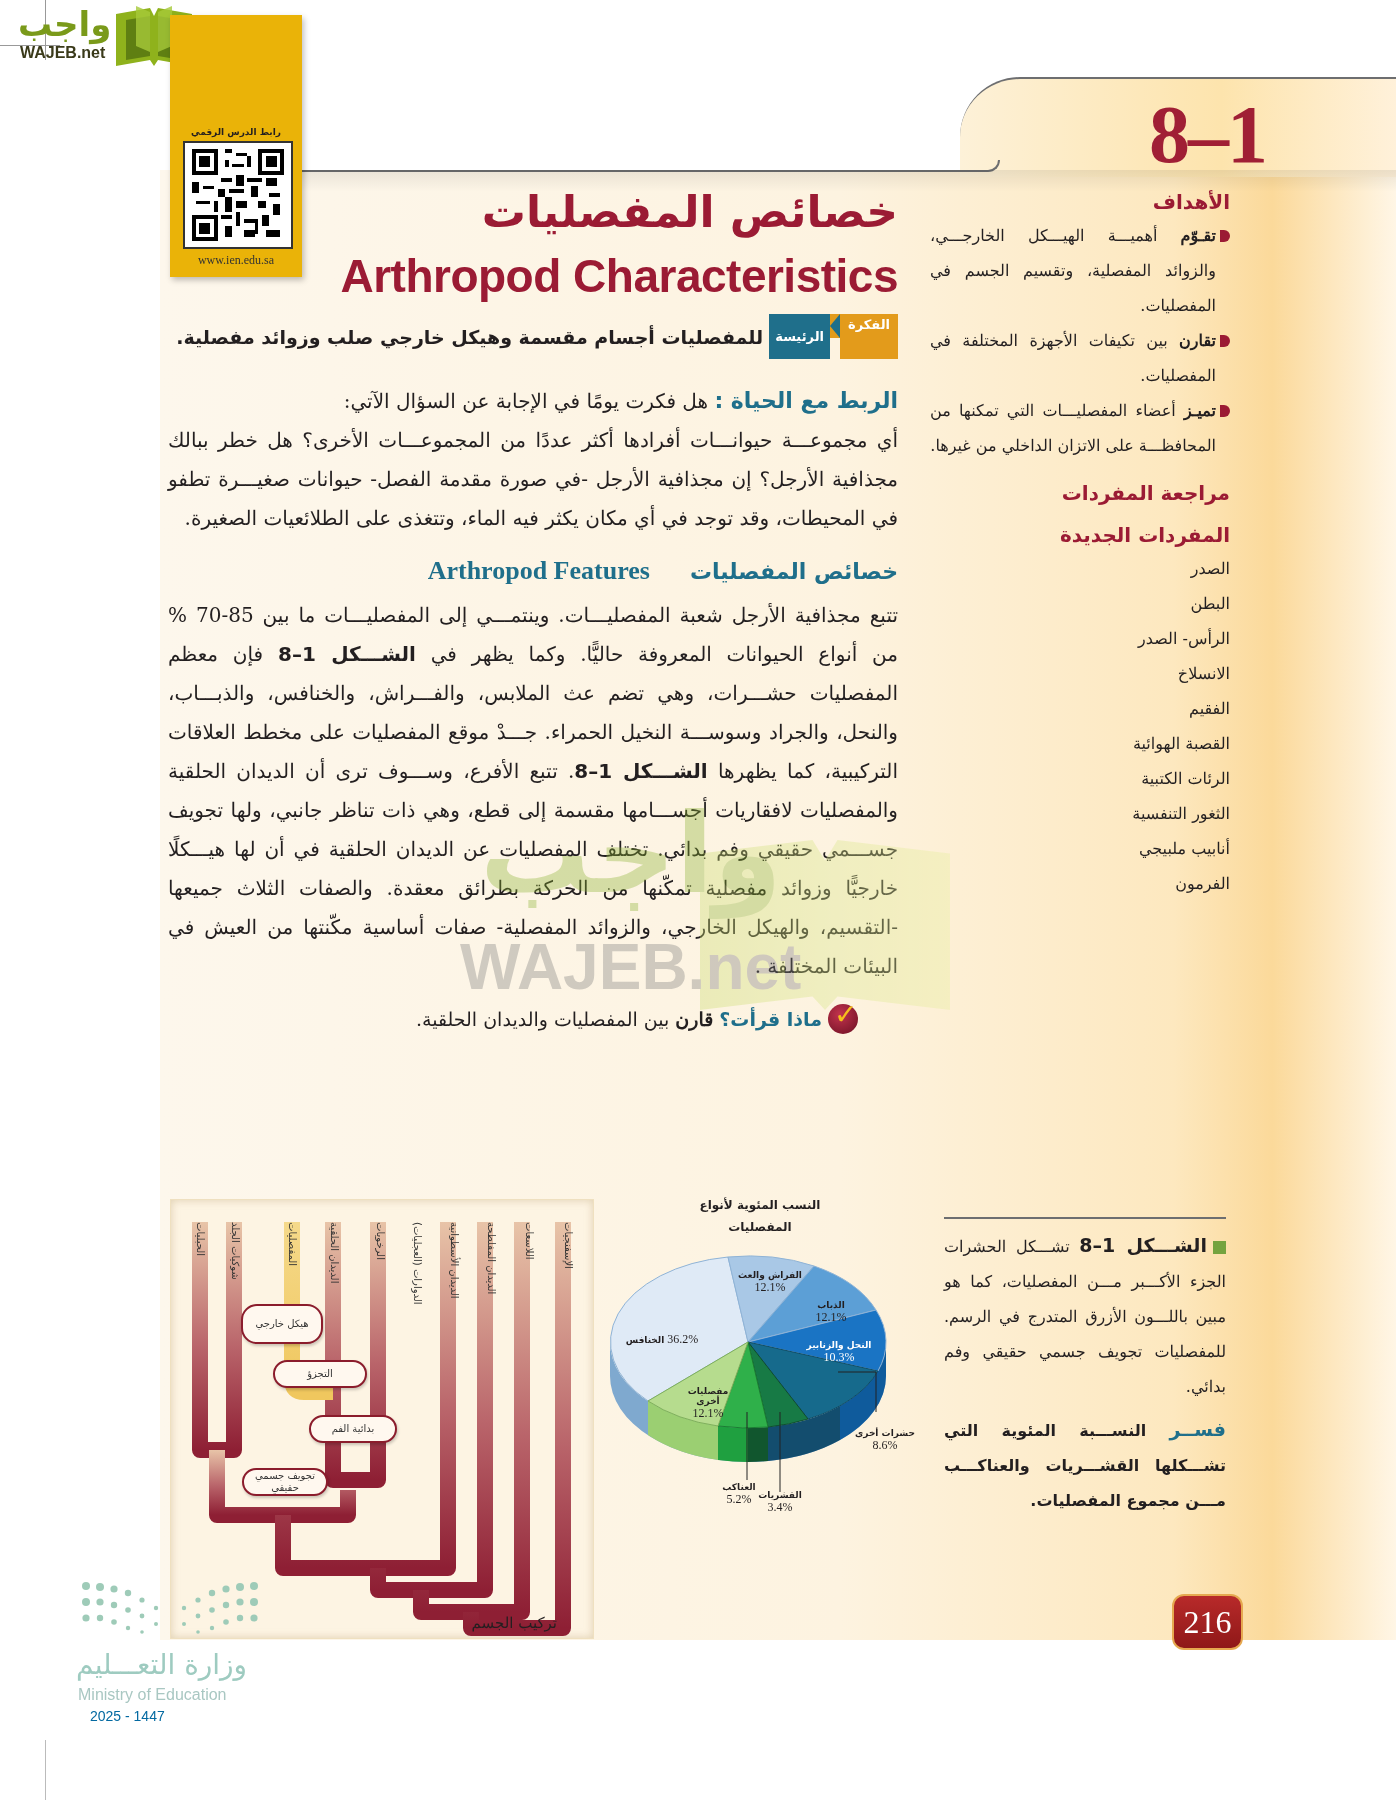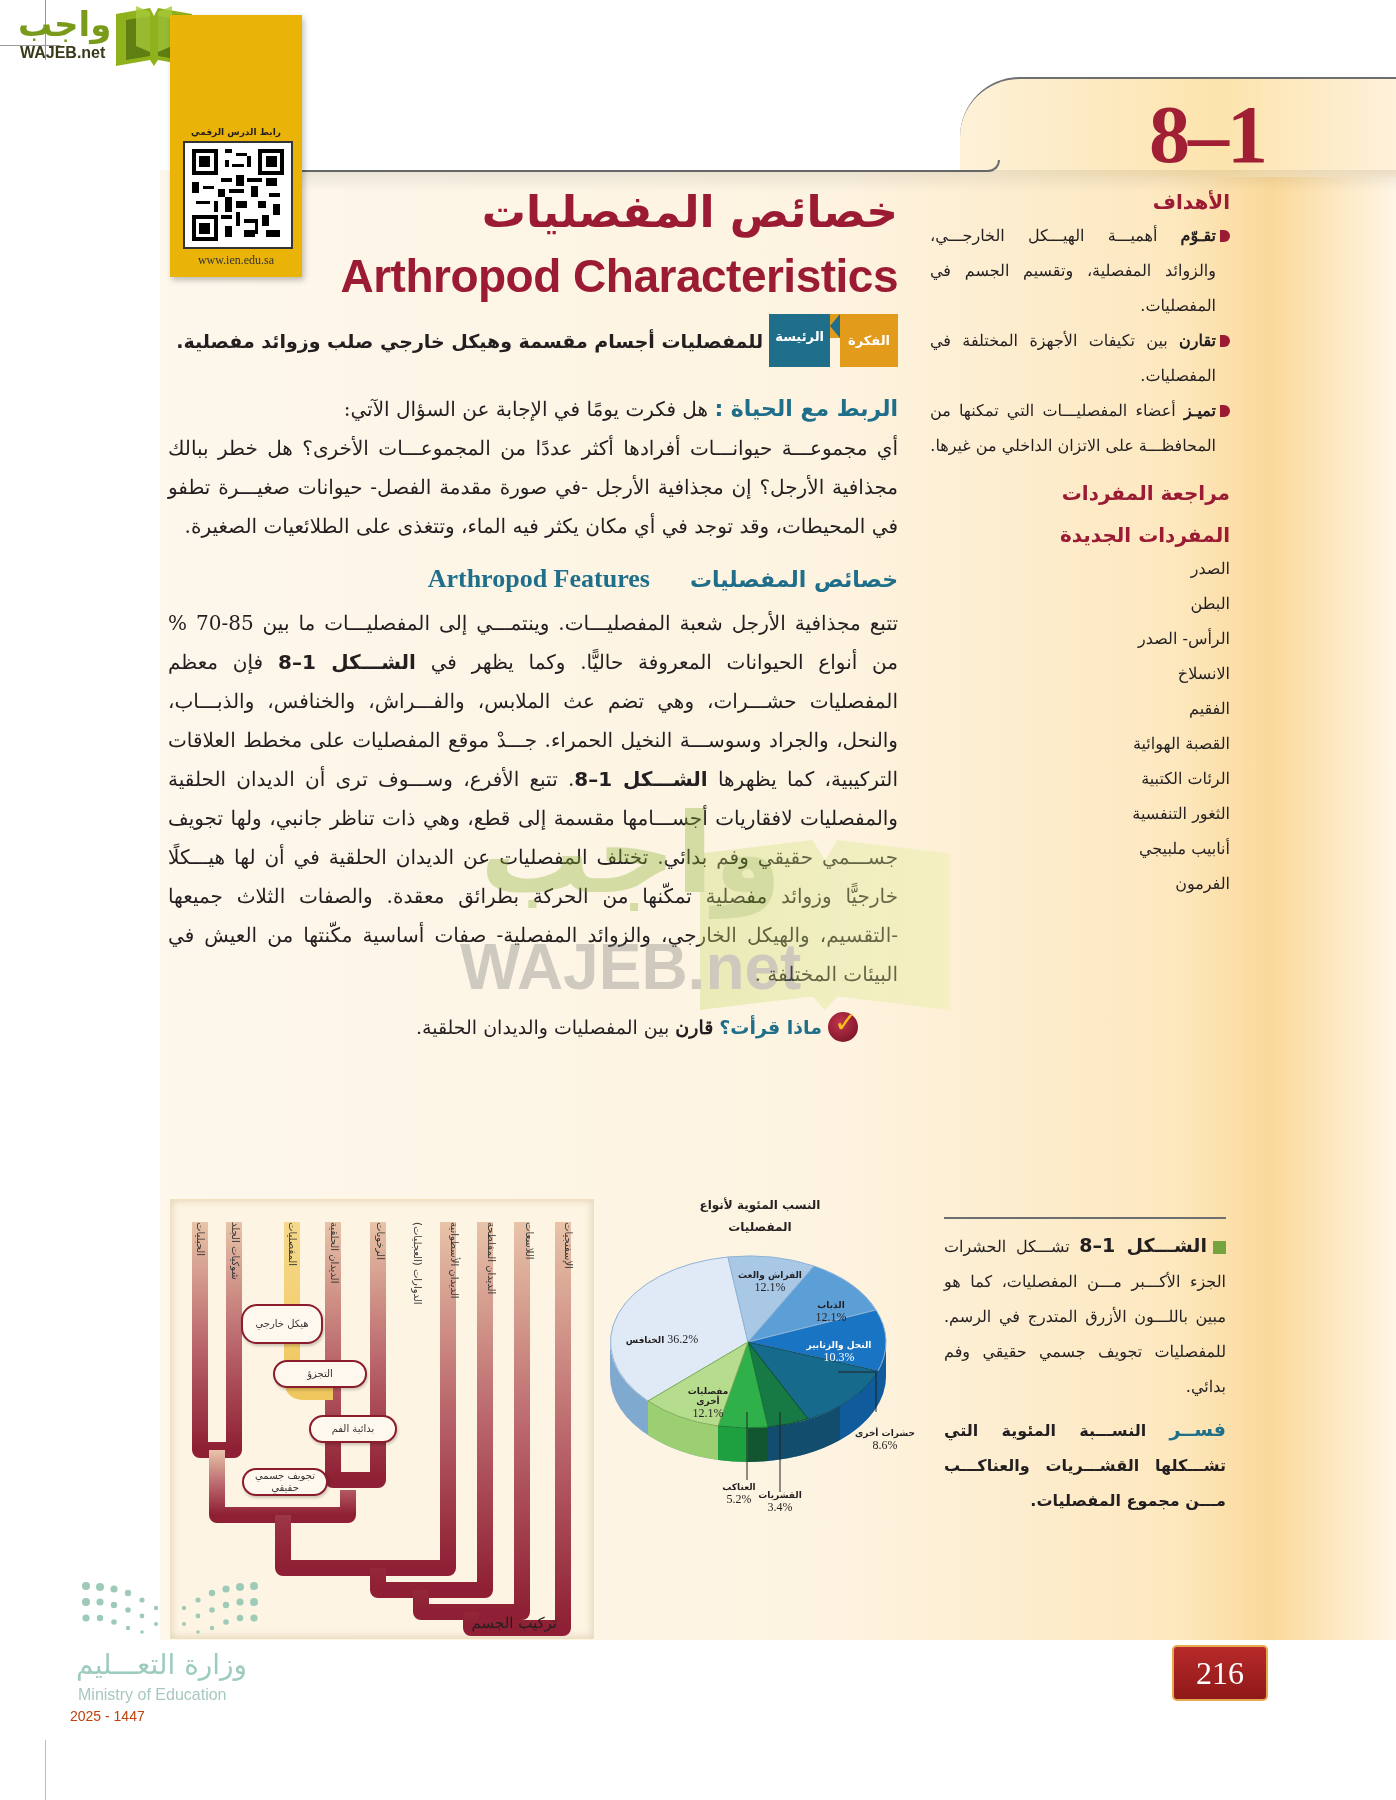--- a/index.html
+++ b/index.html
@@ -57,21 +57,21 @@
   .vocab-h2 { margin-top: 18px; }
   .review-text { font: 15px "DejaVu Serif", serif; line-height: 35px; }
   .review-text b { font-weight: bold; }
   .newword { font: 16px "DejaVu Serif", serif; line-height: 35px; }
 
   
   .main { position: absolute; left: 168px; top: 180px; width: 730px; direction: rtl; text-align: right; }
   .title-ar { font: bold 44px "DejaVu Sans", sans-serif; color: #9b1b34; line-height: 64px; }
   .title-en { font: bold 46px "Liberation Sans", sans-serif; color: #9b1b34; direction: ltr; text-align: right; line-height: 60px; margin-top: 2px; letter-spacing: -0.5px; }
   .main-idea { margin-top: 8px; display: flex; flex-direction: row; align-items: center; gap: 6px; font: bold 19px "DejaVu Sans", sans-serif; }
-  .badge-a { background: #e39b1b; color: #fff; font: bold 13px "DejaVu Sans", sans-serif; padding: 19px 8px; position: relative; }
+  .badge-a { background: #e39b1b; color: #fff; font: bold 13px "DejaVu Sans", sans-serif; padding: 3px 8px; position: relative; }
   .badge-b { background: #1f6f8b; color: #fff; font: bold 13px "DejaVu Sans", sans-serif; padding: 15px 6px; border-left: 0; }
   .badge-wrap { display: flex; flex-direction: row; align-items: stretch; }
   .chev { width: 0; height: 0; border-top: 12px solid transparent; border-bottom: 12px solid transparent; border-right: 10px solid #1f6f8b; background: #e39b1b; }
 
   .para { font: 20px "DejaVu Serif", serif; line-height: 39px; text-align: justify; }
   .connect { margin-top: 22px; }
   .connect-label { color: #1f6f8b; font-weight: bold; font-family: "DejaVu Sans", sans-serif; font-size: 22px; }
   .section-h { margin-top: 18px; display: flex; flex-direction: row; justify-content: flex-start; gap: 40px; align-items: baseline; }
   .section-h-ar { font: bold 22px "DejaVu Sans", sans-serif; color: #1f6f8b; }
   .section-h-en { font: bold 26px "Liberation Serif", serif; color: #1f6f8b; direction: ltr; }
@@ -109,24 +109,24 @@
   .cap-sq { display: inline-block; width: 13px; height: 13px; background: #74a33f; margin-left: 6px; vertical-align: middle; }
   .cap-fig { font: bold 19px "DejaVu Sans", sans-serif; }
   .cap-q { margin-top: 8px; font: bold 16px "DejaVu Sans", sans-serif; line-height: 35px; text-align: justify; }
   .cap-q-label { color: #1f6f8b; font-size: 19px; }
 
   
   .ministry { position: absolute; left: 70px; top: 1580px; width: 200px; height: 160px; }
   .dots { position: absolute; left: 10px; top: 0; width: 180px; height: 60px; }
   .min-ar { position: absolute; left: 6px; top: 68px; font: 28px "DejaVu Sans", sans-serif; color: #9ecbc0; direction: rtl; }
   .min-en { position: absolute; left: 8px; top: 106px; font: 16px "Liberation Sans", sans-serif; color: #a9c7c2; }
-  .min-year { position: absolute; left: 0; top: 128px; font: 14px "Liberation Sans", sans-serif; color: #c2410c; }
-
-  
-  .page-num { position: absolute; left: 1172px; top: 1645px; width: 96px; height: 56px; background: linear-gradient(180deg,#b82a2a,#8f1818); border: 2px solid #e6a950; border-radius: 5px; color: #fff; font: 32px "Liberation Serif", serif; display:flex; align-items:center; justify-content:center; }
+  .min-year { position: absolute; left: 20px; top: 128px; font: 14px "Liberation Sans", sans-serif; color: #0369a1; }
+
+  
+  .page-num { position: absolute; left: 1172px; top: 1594px; width: 71px; height: 56px; background: linear-gradient(180deg,#b82a2a,#8f1818); border: 2px solid #e6a950; border-radius: 12px; color: #fff; font: 32px "Liberation Serif", serif; display:flex; align-items:center; justify-content:center; }
 
   .divider-vert { position: absolute; left: 45px; top: 0; width: 1px; height: 60px; background: #999; }
   .divider-horz { position: absolute; left: 0; top: 45px; width: 60px; height: 1px; background: #999; }
   .divider-vert2 { position: absolute; left: 45px; top: 1740px; width: 1px; height: 60px; background: #bbb; }
 </style>
 </head>
 <body>
 
 <div class="divider-vert"></div>
 <div class="divider-horz"></div>

